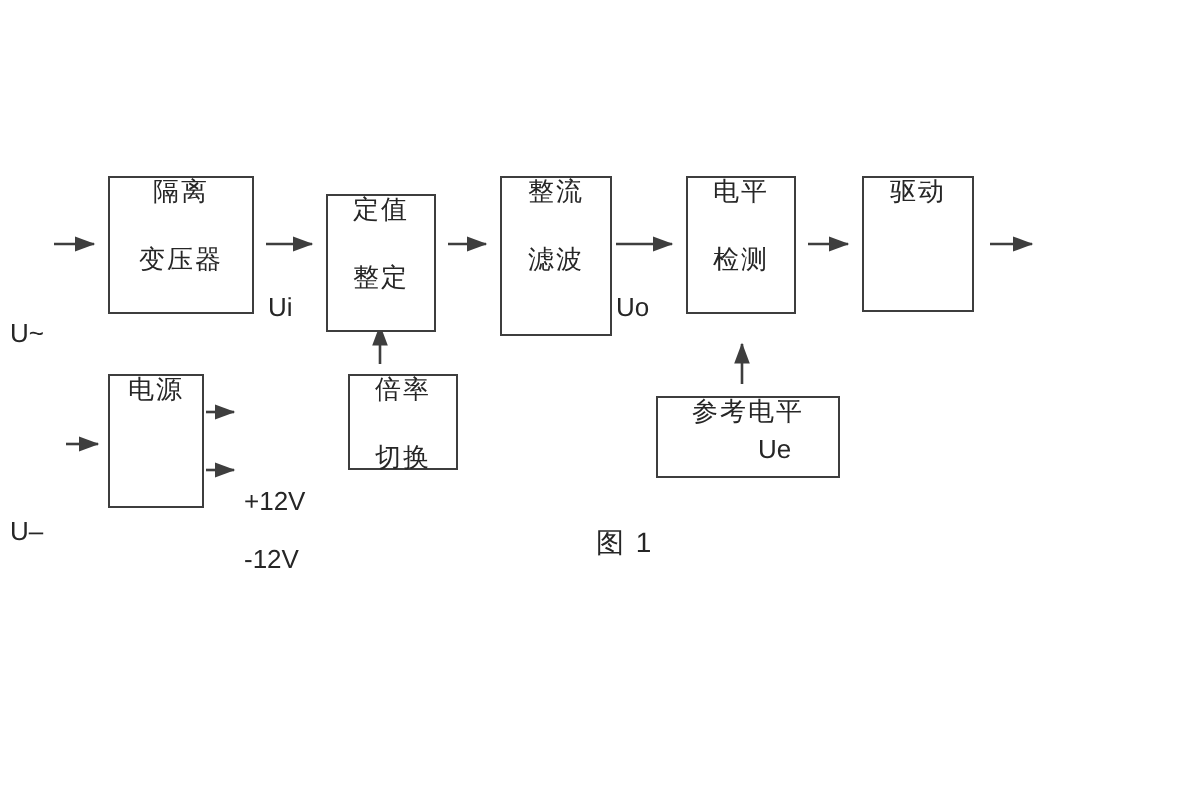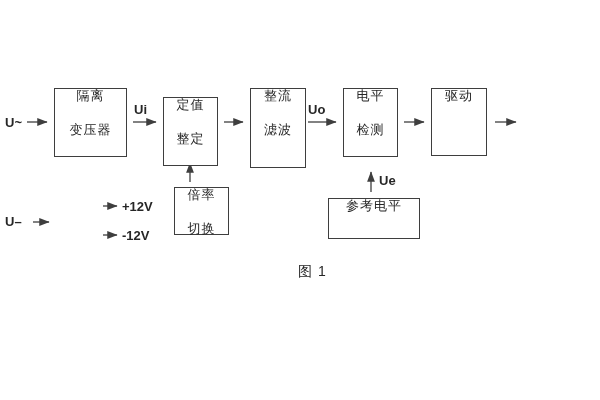--- a/index.html
+++ b/index.html
@@ -33,23 +33,24 @@
     color: var(--text);
     font-size: 13px;
     letter-spacing: 1px;
     line-height: 1;
   }
   .block.two-line { gap: 21px; }
   .sig {
     position: absolute;
     color: var(--text);
     font-size: 13px;
-    font-weight: 700;
+    font-weight: 400;
     line-height: 15px;
     white-space: nowrap;
+    margin-top: 44px;
   }
   .caption {
     position: absolute;
     color: var(--text);
     font-size: 14px;
     letter-spacing: 1px;
     white-space: nowrap;
     text-align: center;
   }
 </style>
@@ -95,20 +96,23 @@
   <div class="block two-line" style="left:343px;top:88px;width:55px;height:69px">
     <span>电平</span>
     <span>检测</span>
   </div>
 
   <div class="block" style="left:431px;top:88px;width:56px;height:68px">
     <span>驱动</span>
   </div>
 
 
+  <div class="block" style="left:54px;top:187px;width:48px;height:67px">
+    <span>电源</span>
+  </div>
 
   <div class="block two-line" style="left:174px;top:187px;width:55px;height:48px">
     <span>倍率</span>
     <span>切换</span>
   </div>
 
   <div class="block" style="left:328px;top:198px;width:92px;height:41px">
     <span>参考电平</span>
   </div>
 

